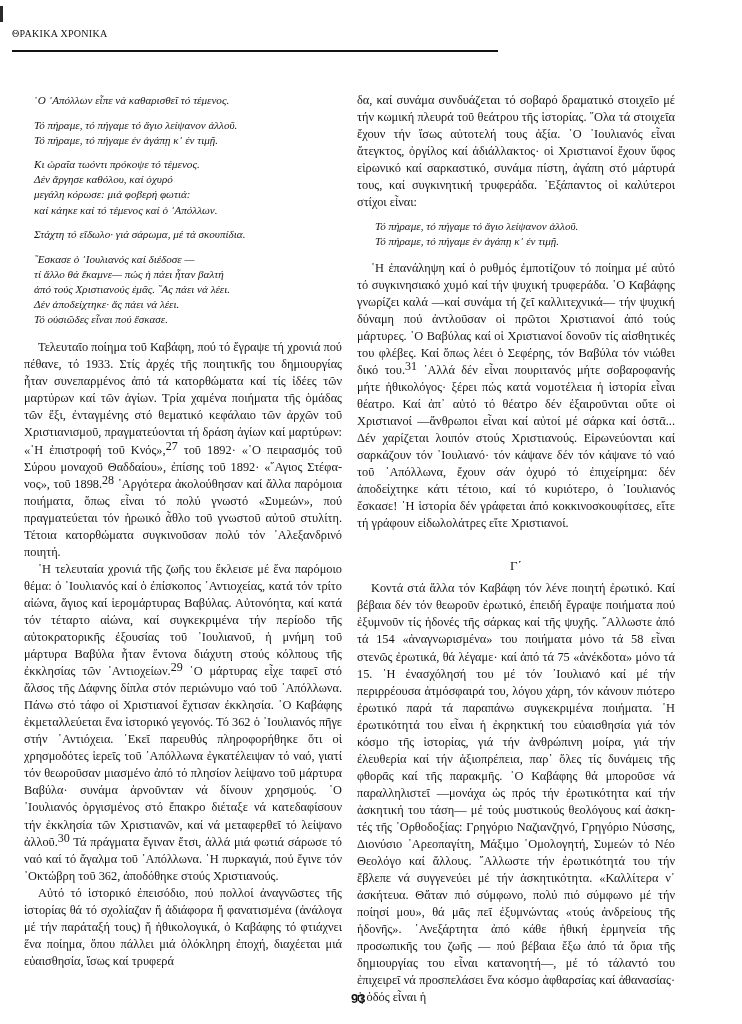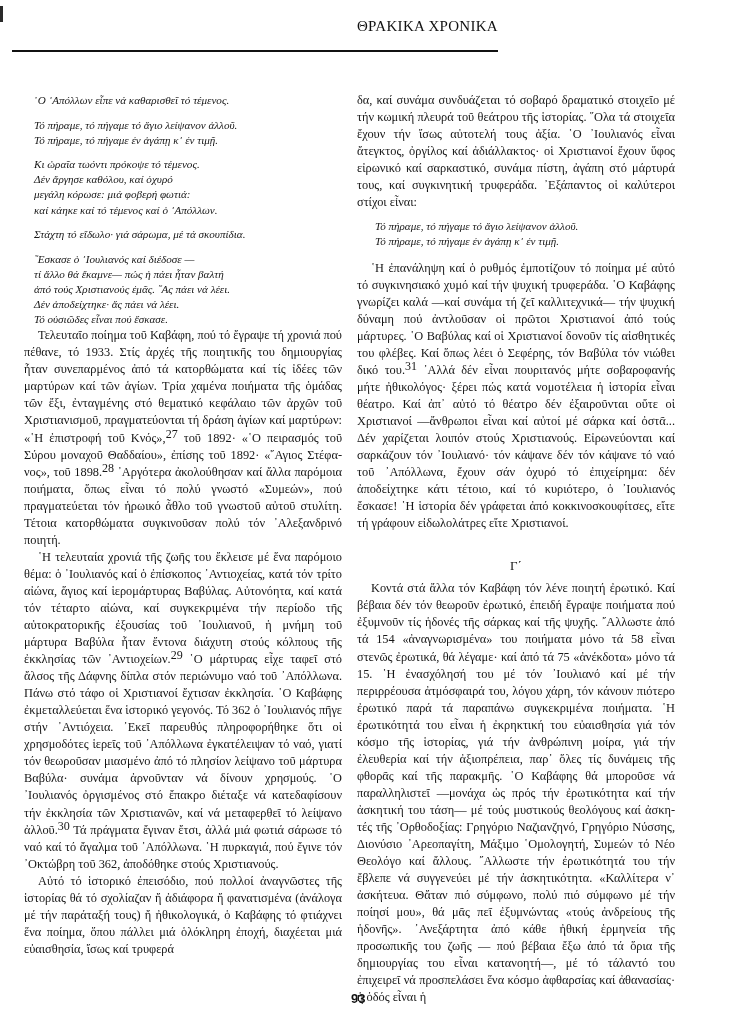--- a/index.html
+++ b/index.html
@@ -4,42 +4,42 @@
 <style>
   html, body { margin: 0; padding: 0; background: #ffffff; }
   body {
     width: 742px; height: 1024px; position: relative; overflow: hidden;
     font-family: "Liberation Serif", "DejaVu Serif", serif; color: #161616;
   }
   .left-edge-mark {
     position: absolute; left: 0; top: 6px; width: 3px; height: 16px; background: #2a2a2a;
   }
   .running-head {
-    position: absolute; left: 12px; top: 18px; width: 486px; text-align: right;
-    font-size: 15px; letter-spacing: 0.3px; color: #111;
+    position: absolute; left: 12px; top: 28px; width: 486px; text-align: left;
+    font-size: 10px; letter-spacing: 0.3px; color: #111;
   }
   .head-rule {
     position: absolute; left: 12px; top: 50px; width: 486px; height: 2px; background: #111;
   }
   .running-head, .head-rule { left: 12px; }
   .col {
     position: absolute; top: 93px;
     font-size: 12.35px; line-height: 17.05px; text-align: justify;
     hyphens: manual;
   }
   .col-left { left: 24px; width: 318px; }
   .col-right { left: 357px; width: 318px; top: 92px; }
   .verse {
     font-style: italic; font-size: 11.1px; line-height: 15.1px; text-align: left;
     margin: 0; padding-left: 10px;
   }
   .verse-line { display: block; white-space: nowrap; }
   .stanza { margin: 0 0 9.5px 0; }
   .stanza:last-child { margin-bottom: 0; }
-  .verse-block { }
+  .verse-block { margin-bottom: 12px; }
   .verse-block.right { padding-left: 18px; margin: 8px 0 10px 0; }
   p.para { margin: 0; text-indent: 14px; }
   p.para.noindent { text-indent: 0; }
   sup { font-size: 12px; line-height: 0; vertical-align: 4px; }
   .section-heading {
     text-align: center; font-size: 13px; margin: 25px 0 6px 0; font-style: normal;
   }
   .page-number {
     position: absolute; left: 351px; top: 991px; font-family: Liberation Sans, sans-serif;
     font-weight: bold; font-size: 13px; color: #111;

